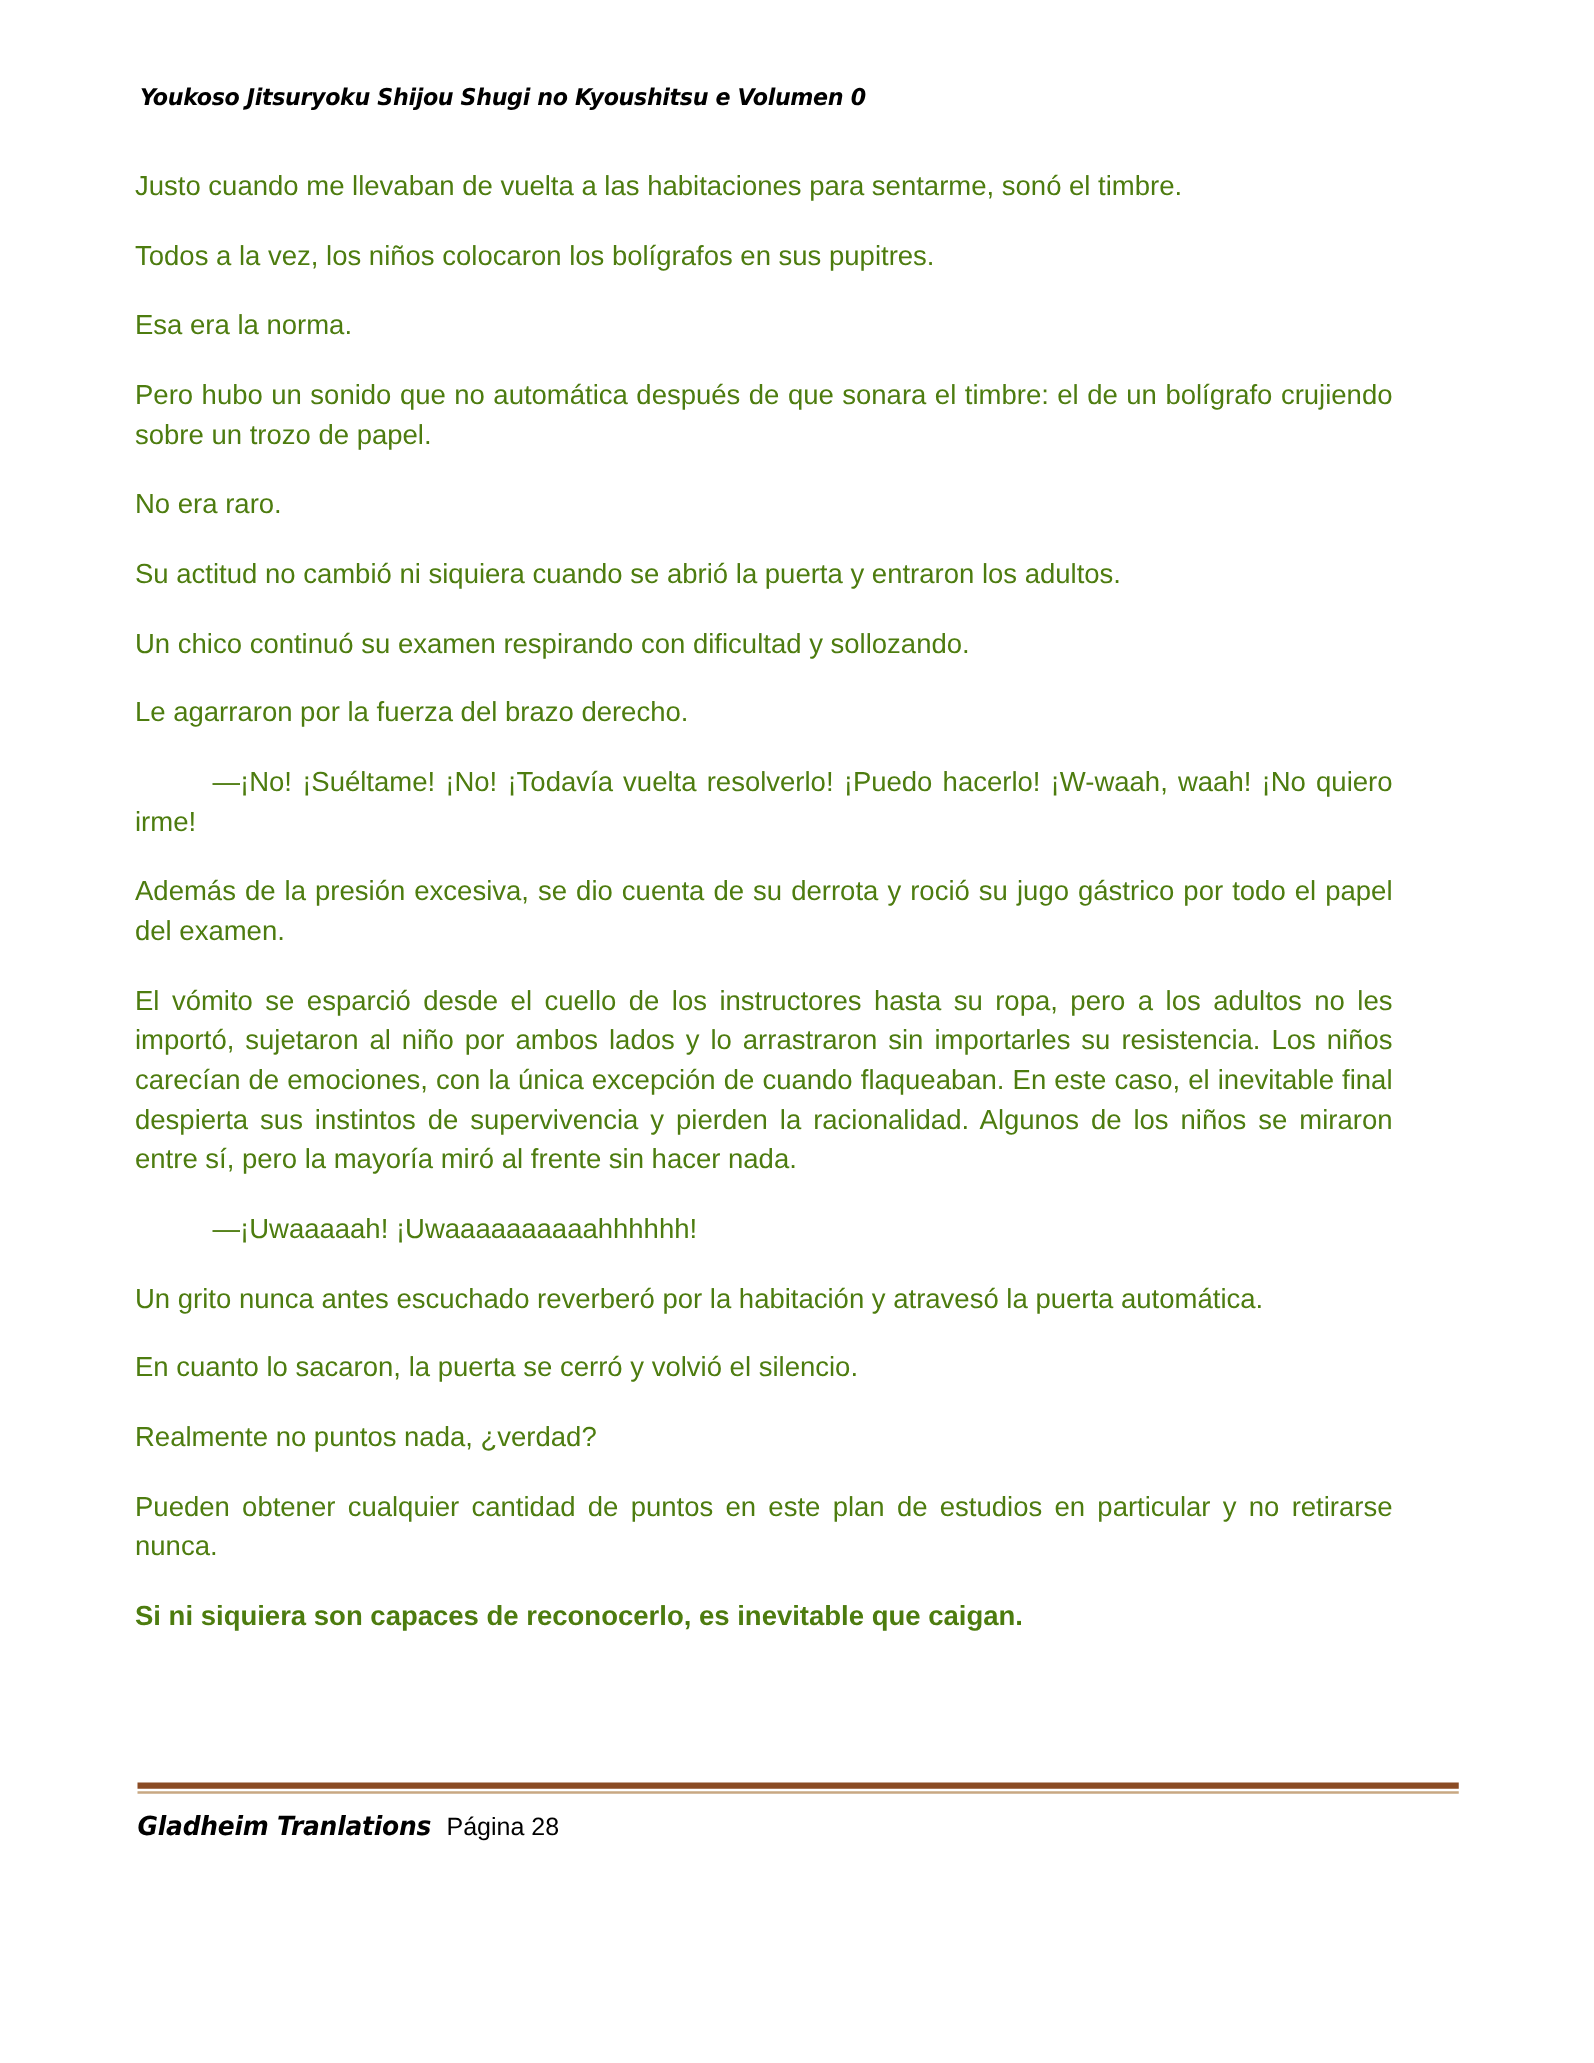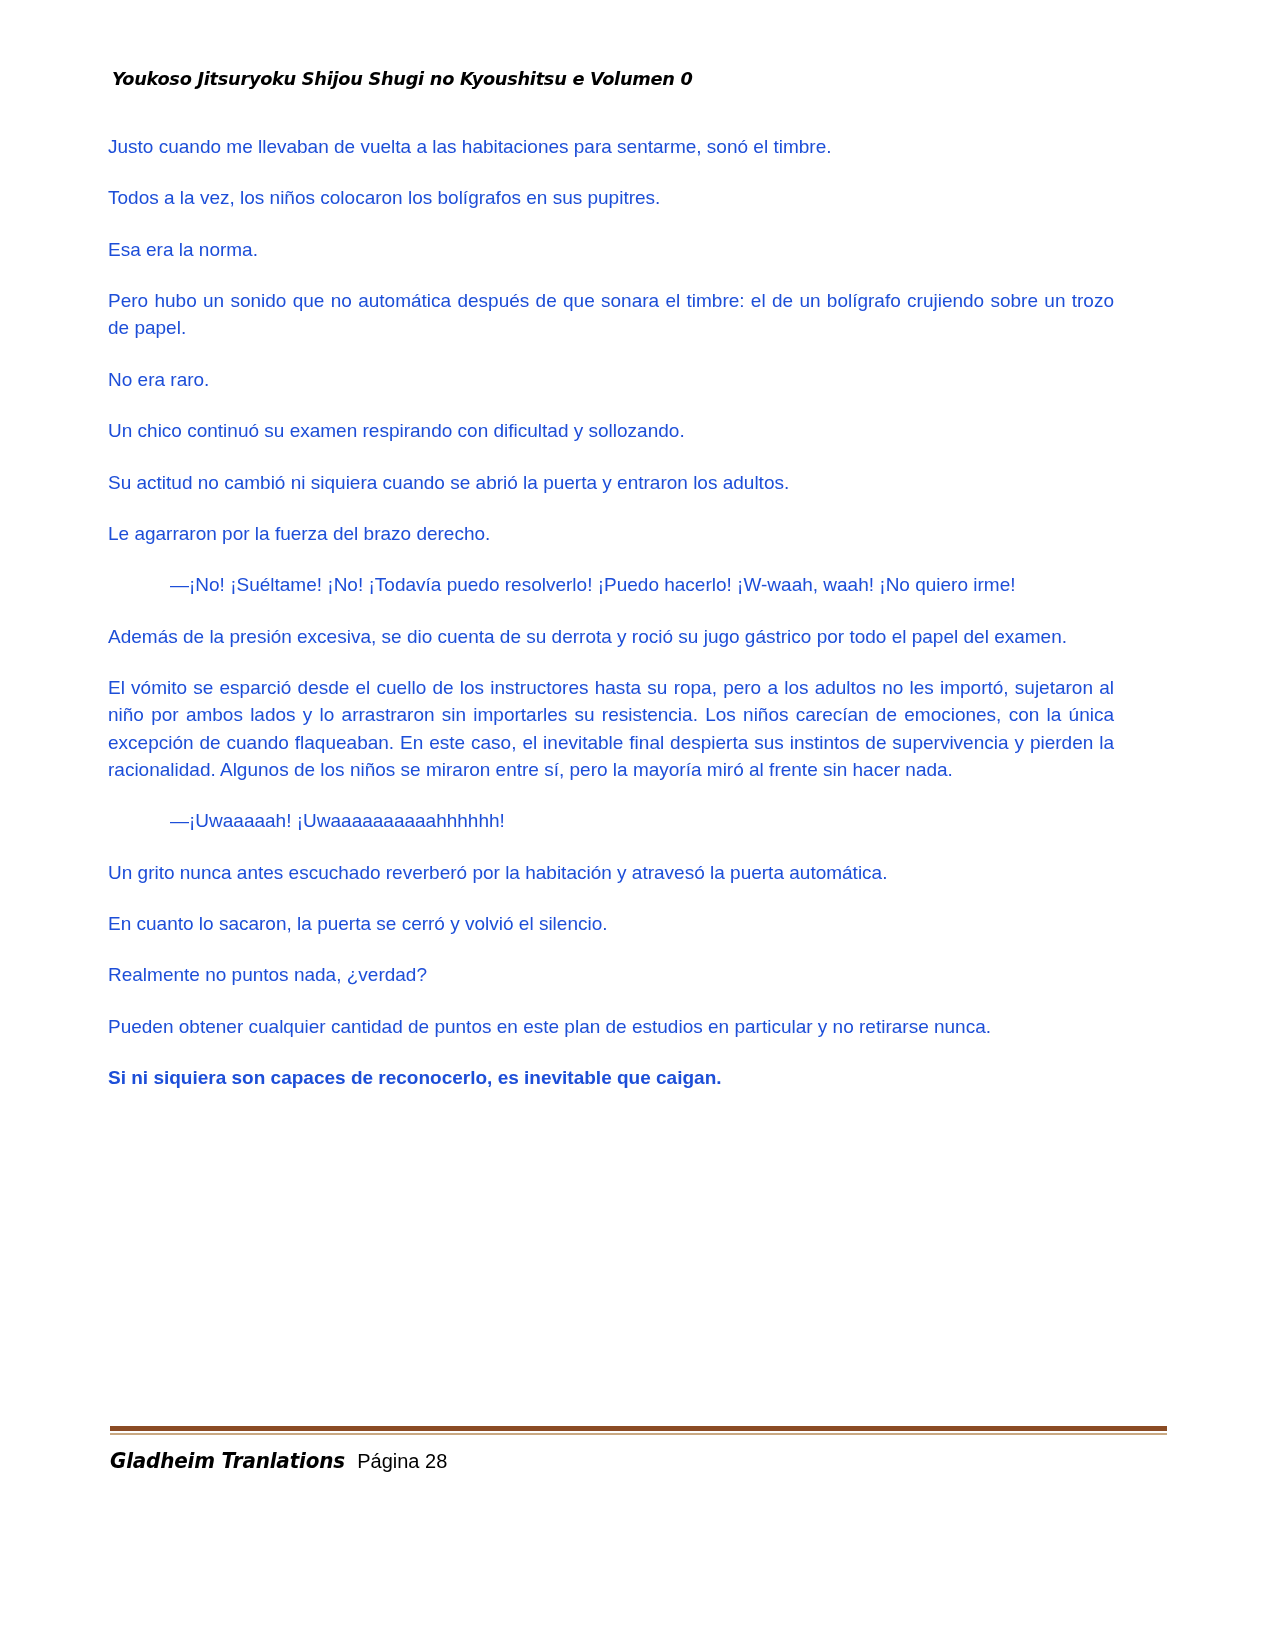--- a/index.html
+++ b/index.html
@@ -45,26 +45,26 @@
   
   .body-column {
     position: absolute;
     left: 108px;
     top: 133px;
     width: 1006px;
   }
 
   .para {
     margin: 0 0 24px 0;
-    font-size: 19px;
+    font-size: 22px;
     line-height: 1.44;
     text-align: justify;
     text-justify: inter-word;
     font-family: "Liberation Sans", sans-serif;
-    color: #1d4ed8;
+    color: #4d7c0f;
     -webkit-hyphens: none;
     hyphens: none;
     word-spacing: 0px;
   }
 
   .para:last-child {
     margin-bottom: 12px;
     font-weight: bold;
   }
 
@@ -134,24 +134,24 @@
   <div class="page-header">
     <div class="header-title">Youkoso Jitsuryoku Shijou Shugi no Kyoushitsu e  Volumen 0</div>
   </div>
 
   <div class="body-column">
       <p class="para">Justo cuando me llevaban de vuelta a las habitaciones para sentarme, sonó el timbre.</p>
       <p class="para flush">Todos a la vez, los niños colocaron los bolígrafos en sus pupitres.</p>
       <p class="para flush">Esa era la norma.</p>
       <p class="para">Pero hubo un sonido que no automática después de que sonara el timbre: el de un bolígrafo crujiendo sobre un trozo de papel.</p>
       <p class="para flush">No era raro.</p>
+      <p class="para flush">Su actitud no cambió ni siquiera cuando se abrió la puerta y entraron los adultos.</p>
       <p class="para flush">Un chico continuó su examen respirando con dificultad y sollozando.</p>
-      <p class="para flush">Su actitud no cambió ni siquiera cuando se abrió la puerta y entraron los adultos.</p>
       <p class="para flush">Le agarraron por la fuerza del brazo derecho.</p>
-      <p class="para dialogue">—¡No! ¡Suéltame! ¡No! ¡Todavía puedo resolverlo! ¡Puedo hacerlo! ¡W-waah, waah! ¡No quiero irme!</p>
+      <p class="para dialogue">—¡No! ¡Suéltame! ¡No! ¡Todavía vuelta resolverlo! ¡Puedo hacerlo! ¡W-waah, waah! ¡No quiero irme!</p>
       <p class="para">Además de la presión excesiva, se dio cuenta de su derrota y roció su jugo gástrico por todo el papel del examen.</p>
       <p class="para">El vómito se esparció desde el cuello de los instructores hasta su ropa, pero a los adultos no les importó, sujetaron al niño por ambos lados y lo arrastraron sin importarles su resistencia. Los niños carecían de emociones, con la única excepción de cuando flaqueaban. En este caso, el inevitable final despierta sus instintos de supervivencia y pierden la racionalidad. Algunos de los niños se miraron entre sí, pero la mayoría miró al frente sin hacer nada.</p>
       <p class="para dialogue">—¡Uwaaaaah! ¡Uwaaaaaaaaaahhhhhh!</p>
       <p class="para">Un grito nunca antes escuchado reverberó por la habitación y atravesó la puerta automática.</p>
       <p class="para flush">En cuanto lo sacaron, la puerta se cerró y volvió el silencio.</p>
       <p class="para flush">Realmente no puntos nada, ¿verdad?</p>
       <p class="para">Pueden obtener cualquier cantidad de puntos en este plan de estudios en particular y no retirarse nunca.</p>
       <p class="para flush">Si ni siquiera son capaces de reconocerlo, es inevitable que caigan.</p>
     </div>
 

